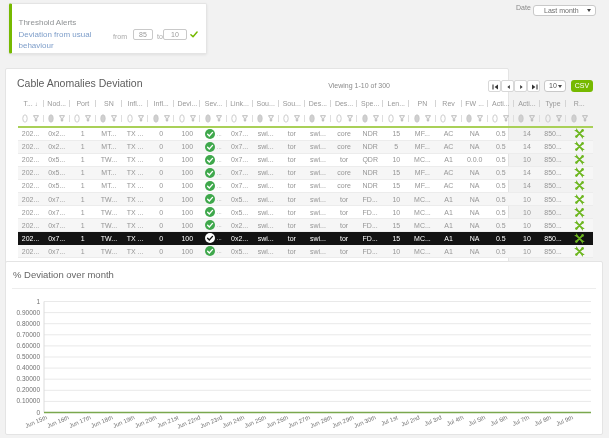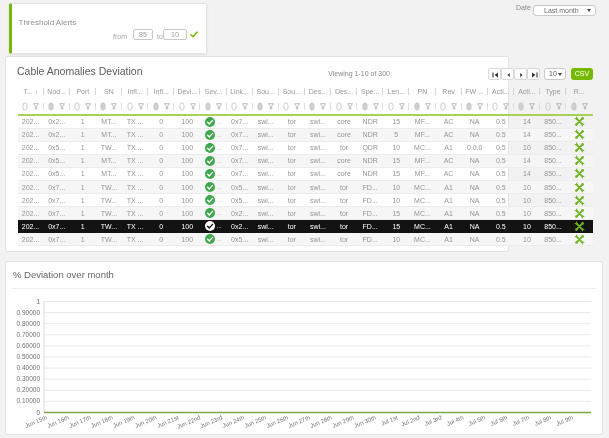--- a/index.html
+++ b/index.html
@@ -13,21 +13,21 @@
 #thr .to { position:absolute; left:145px; top:29px; font-size:7px; color:#a9a9a9; }
 #thr .inp1 { position:absolute; left:121px; top:25px; width:20px; }
 #thr .inp2 { position:absolute; left:151px; top:25px; width:24px; }
 .inp { height:11px; border:1px solid #c9c9c9; border-radius:2px; background:#fff; font-size:7px; color:#9a9a9a; text-align:center; line-height:9px; }
 #thr .chk { position:absolute; left:178px; top:27px; }
 
 #datelbl { position:absolute; left:516px; top:4px; font-size:7px; color:#8a8a8a; }
 #datesel { position:absolute; left:533px; top:5px; width:63px; height:11px; background:#fff; border:1px solid #c9c9c9; border-radius:3px; font-size:7px; color:#6e6e6e; line-height:9px; padding-left:10px; }
 #datesel .arr { position:absolute; right:4px; top:3px; width:0; height:0; border-left:2.5px solid transparent; border-right:2.5px solid transparent; border-top:3.5px solid #444; }
 
-#tbl { left:5px; top:56px; width:504px; height:196px; }
+#tbl { left:5px; top:68px; width:504px; height:196px; }
 #tbl .title { position:absolute; left:11px; top:8px; font-size:10.5px; color:#5c5c5c; }
 .pag { position:absolute; top:0; left:0; width:100%; height:24px; font-size:7px; color:#8a8a8a; }
 .pag .txt { position:absolute; right:118px; top:12.5px; white-space:nowrap; }
 .pbtn { position:absolute; top:10.5px; width:13px; height:12px; background:#fff; border:1px solid #d8d8d8; border-radius:2px; }
 .pbtn svg { position:absolute; left:3px; top:3px; }
 .psel { position:absolute; top:10.5px; left:538px; width:22px; height:12px; background:#fff; border:1px solid #c9c9c9; border-radius:3px; font-size:7px; color:#555; line-height:10px; padding-left:4px; }
 .psel .arr { position:absolute; right:3px; top:4px; width:0; height:0; border-left:2.5px solid transparent; border-right:2.5px solid transparent; border-top:3.5px solid #444; }
 .csv { position:absolute; top:10.5px; left:565px; width:22px; height:12px; background:#76b900; border-radius:3px; color:#fff; font-size:7px; text-align:center; line-height:12px; }
 table { position:absolute; left:11.5px; top:27px; width:575px; border-collapse:collapse; table-layout:fixed; }
 th { font-weight:normal; font-size:7px; color:#989898; text-align:center; height:15px; white-space:nowrap; overflow:hidden; vertical-align:middle; background:linear-gradient(#d4d4d4,#d4d4d4) right center/1px 7px no-repeat; }
@@ -43,20 +43,21 @@
 .sev { display:inline-block; vertical-align:middle; }
 
 #cht { left:5px; top:261px; width:598px; height:174px; }
 #cht .title { position:absolute; left:7px; top:7px; font-size:9.5px; color:#666; }
 #cht .divider { position:absolute; left:6px; right:6px; top:26px; height:1px; background:#ededed; }
 </style>
 </head>
 <body>
 <div class="card" id="thr">
   <div class="t1">Threshold Alerts</div>
+  <div class="t2">Deviation from usual behaviour</div>
   <span class="from">from</span>
   <div class="inp inp1">85</div>
   <span class="to">to</span>
   <div class="inp inp2">10</div>
   <svg class="chk" width="8" height="7" viewBox="0 0 9 8">
       <path d="M1 4.2 L3.4 6.6 L8 1.2" stroke="#76b900" stroke-width="1.7" fill="none" stroke-linecap="round" stroke-linejoin="round"></path>
     </svg>
 </div>
 <span id="datelbl">Date</span>
 <div id="datesel">Last month<span class="arr"></span></div>

